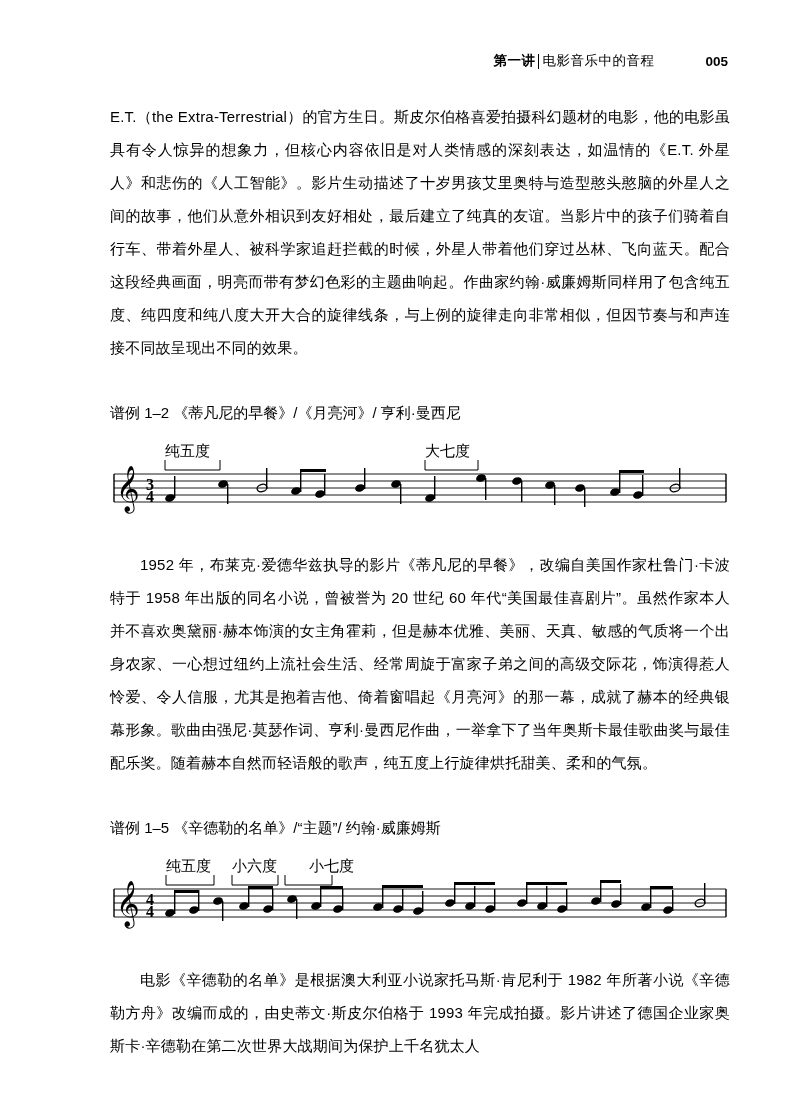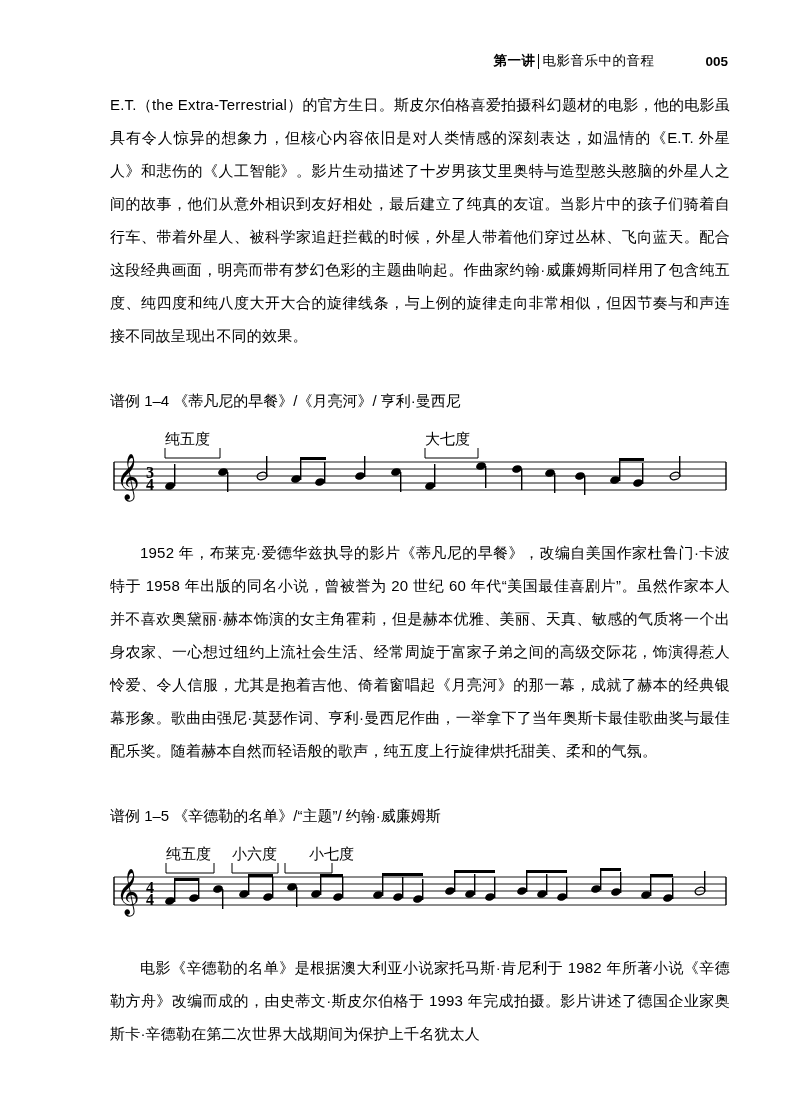--- a/index.html
+++ b/index.html
@@ -45,21 +45,21 @@
   .header .pageno {
     font-weight: bold;
     margin-left: 10px;
     letter-spacing: 0;
     padding-left: 41px;
   }
   
   .content {
     position: absolute;
     left: 110px;
-    top: 88px;
+    top: 100px;
     width: 620px;
   }
   p.para {
     margin: 0 0 0 0;
     font-size: 15px;
     line-height: 33px;
     text-align: justify;
     text-justify: inter-character;
     letter-spacing: .2px;
   }
@@ -94,21 +94,21 @@
     <span class="title">电影音乐中的音程</span>
     <span class="pageno">005</span>
   </div>
 
   <div class="content">
 
     <p class="para">E.T.（the Extra-Terrestrial）的官方生日。斯皮尔伯格喜爱拍摄科幻题材的电影，他的电影虽具有令人惊异的想象力，但核心内容依旧是对人类情感的深刻表达，如温情的《E.T. 外星人》和悲伤的《人工智能》。影片生动描述了十岁男孩艾里奥特与造型憨头憨脑的外星人之间的故事，他们从意外相识到友好相处，最后建立了纯真的友谊。当影片中的孩子们骑着自行车、带着外星人、被科学家追赶拦截的时候，外星人带着他们穿过丛林、飞向蓝天。配合这段经典画面，明亮而带有梦幻色彩的主题曲响起。作曲家约翰·威廉姆斯同样用了包含纯五度、纯四度和纯八度大开大合的旋律线条，与上例的旋律走向非常相似，但因节奏与和声连接不同故呈现出不同的效果。</p>
 
     <div class="gap-1"></div>
 
-    <p class="caption">谱例 1–4  《蒂凡尼的早餐》/《月亮河》/ 亨利·曼西尼</p>
+    <p class="caption">谱例 1–2  《蒂凡尼的早餐》/《月亮河》/ 亨利·曼西尼</p>
 
     <div class="score">
       <div class="bracket-label" style="left:55px; top:0px;">纯五度</div>
       <div class="bracket-label" style="left:315px; top:0px;">大七度</div>
       <svg width="620" height="72" viewBox="0 0 620 72">
 
         <path d="M55 18 L55 28 L110 28 L110 18" fill="none" stroke="#000" stroke-width="1"></path>
         <path d="M315 18 L315 28 L368 28 L368 18" fill="none" stroke="#000" stroke-width="1"></path>
 
         <g stroke="#000" stroke-width="0.9">

